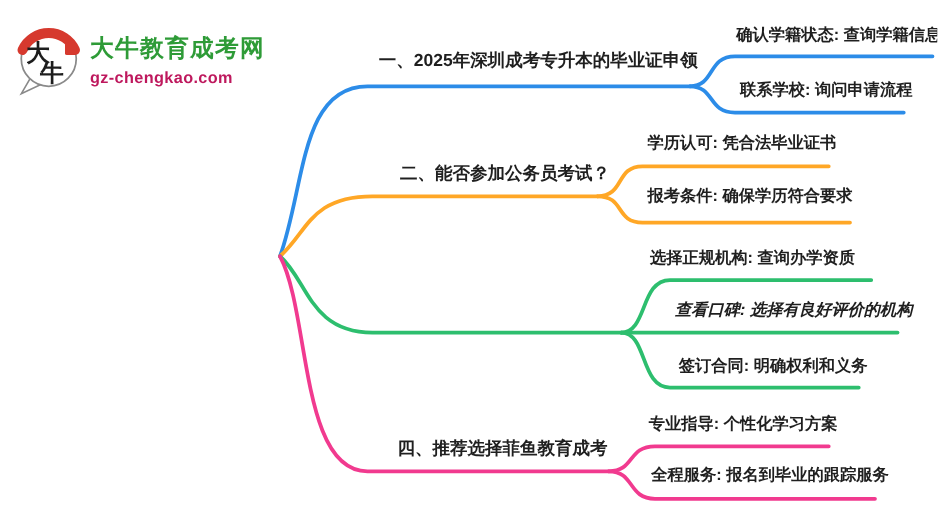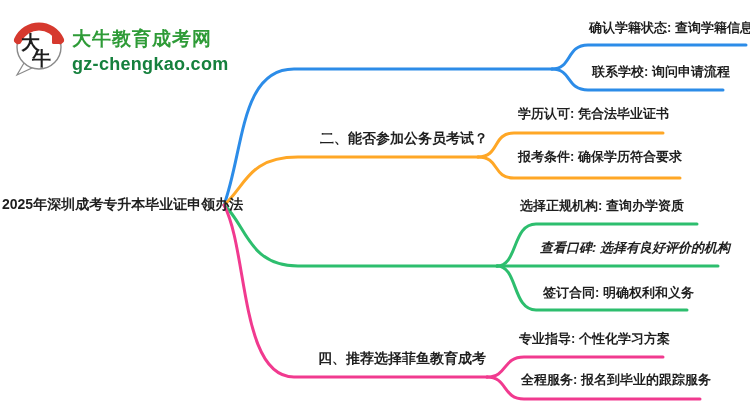--- a/index.html
+++ b/index.html
@@ -30,21 +30,21 @@
   #s2b { left:518px; top:148px; }
   #s3a { left:520px; top:197px; }
   #s3b { left:540px; top:239px;font-style:italic; }
   #s3c { left:543px; top:284px;text-align:right; }
   #s4a { left:519px; top:330px; }
   #s4b { left:521px; top:371px; }
 
   .logo { position:absolute; left:12px; top:18px; display:flex; align-items:flex-start; }
   .logo-text { margin-left:6px; }
   .site-name { color:#2e9b37; font-size:19px; font-weight:bold; letter-spacing:1px; margin-top:8px; }
-  .site-url  { color:#15803d; font-size:18px; font-weight:bold; margin-top:2px; letter-spacing:0.3px; }
+  .site-url  { color:#be185d; font-size:13px; font-weight:bold; margin-top:2px; letter-spacing:0.3px; }
 </style>
 </head>
 <body>
 
 <div class="canvas">
 
   <svg class="links" viewBox="0 0 750 410">
 
     <path class="ln-blue" d="M224,205 C244,150 240,69 294,69 L552,69"></path>
     <path class="ln-blue" d="M552,69 C572,69 566,45 588,45 L746,45"></path>
@@ -72,22 +72,22 @@
       <rect x="40" y="16" width="9" height="10" rx="1.5" fill="#d6392e"></rect>
       <text x="9" y="31" font-size="19" font-weight="bold" fill="#1d1d1d">大</text>
       <text x="20" y="47" font-size="19" font-weight="bold" fill="#1d1d1d">牛</text>
     </svg>
     <div class="logo-text">
       <div class="site-name">大牛教育成考网</div>
       <div class="site-url">gz-chengkao.com</div>
     </div>
   </div>
 
-  <div id="c-topic" class="node central">2025年深圳成考专升本毕业证申领办法</div>
 
+  <div id="b1" class="node btitle">一、2025年深圳成考专升本的毕业证申领</div>
   <div id="s1a" class="node sub">确认学籍状态: 查询学籍信息</div>
   <div id="b2" class="node btitle">二、能否参加公务员考试？</div>
 
   <div id="s1b" class="node sub">联系学校: 询问申请流程</div>
   <div id="s2a" class="node sub">学历认可: 凭合法毕业证书</div>
   <div id="s2b" class="node sub">报考条件: 确保学历符合要求</div>
 
   <div id="s3a" class="node sub">选择正规机构: 查询办学资质</div>
   <div id="s3b" class="node sub">查看口碑: 选择有良好评价的机构</div>
   <div id="s3c" class="node sub">签订合同: 明确权利和义务</div>

